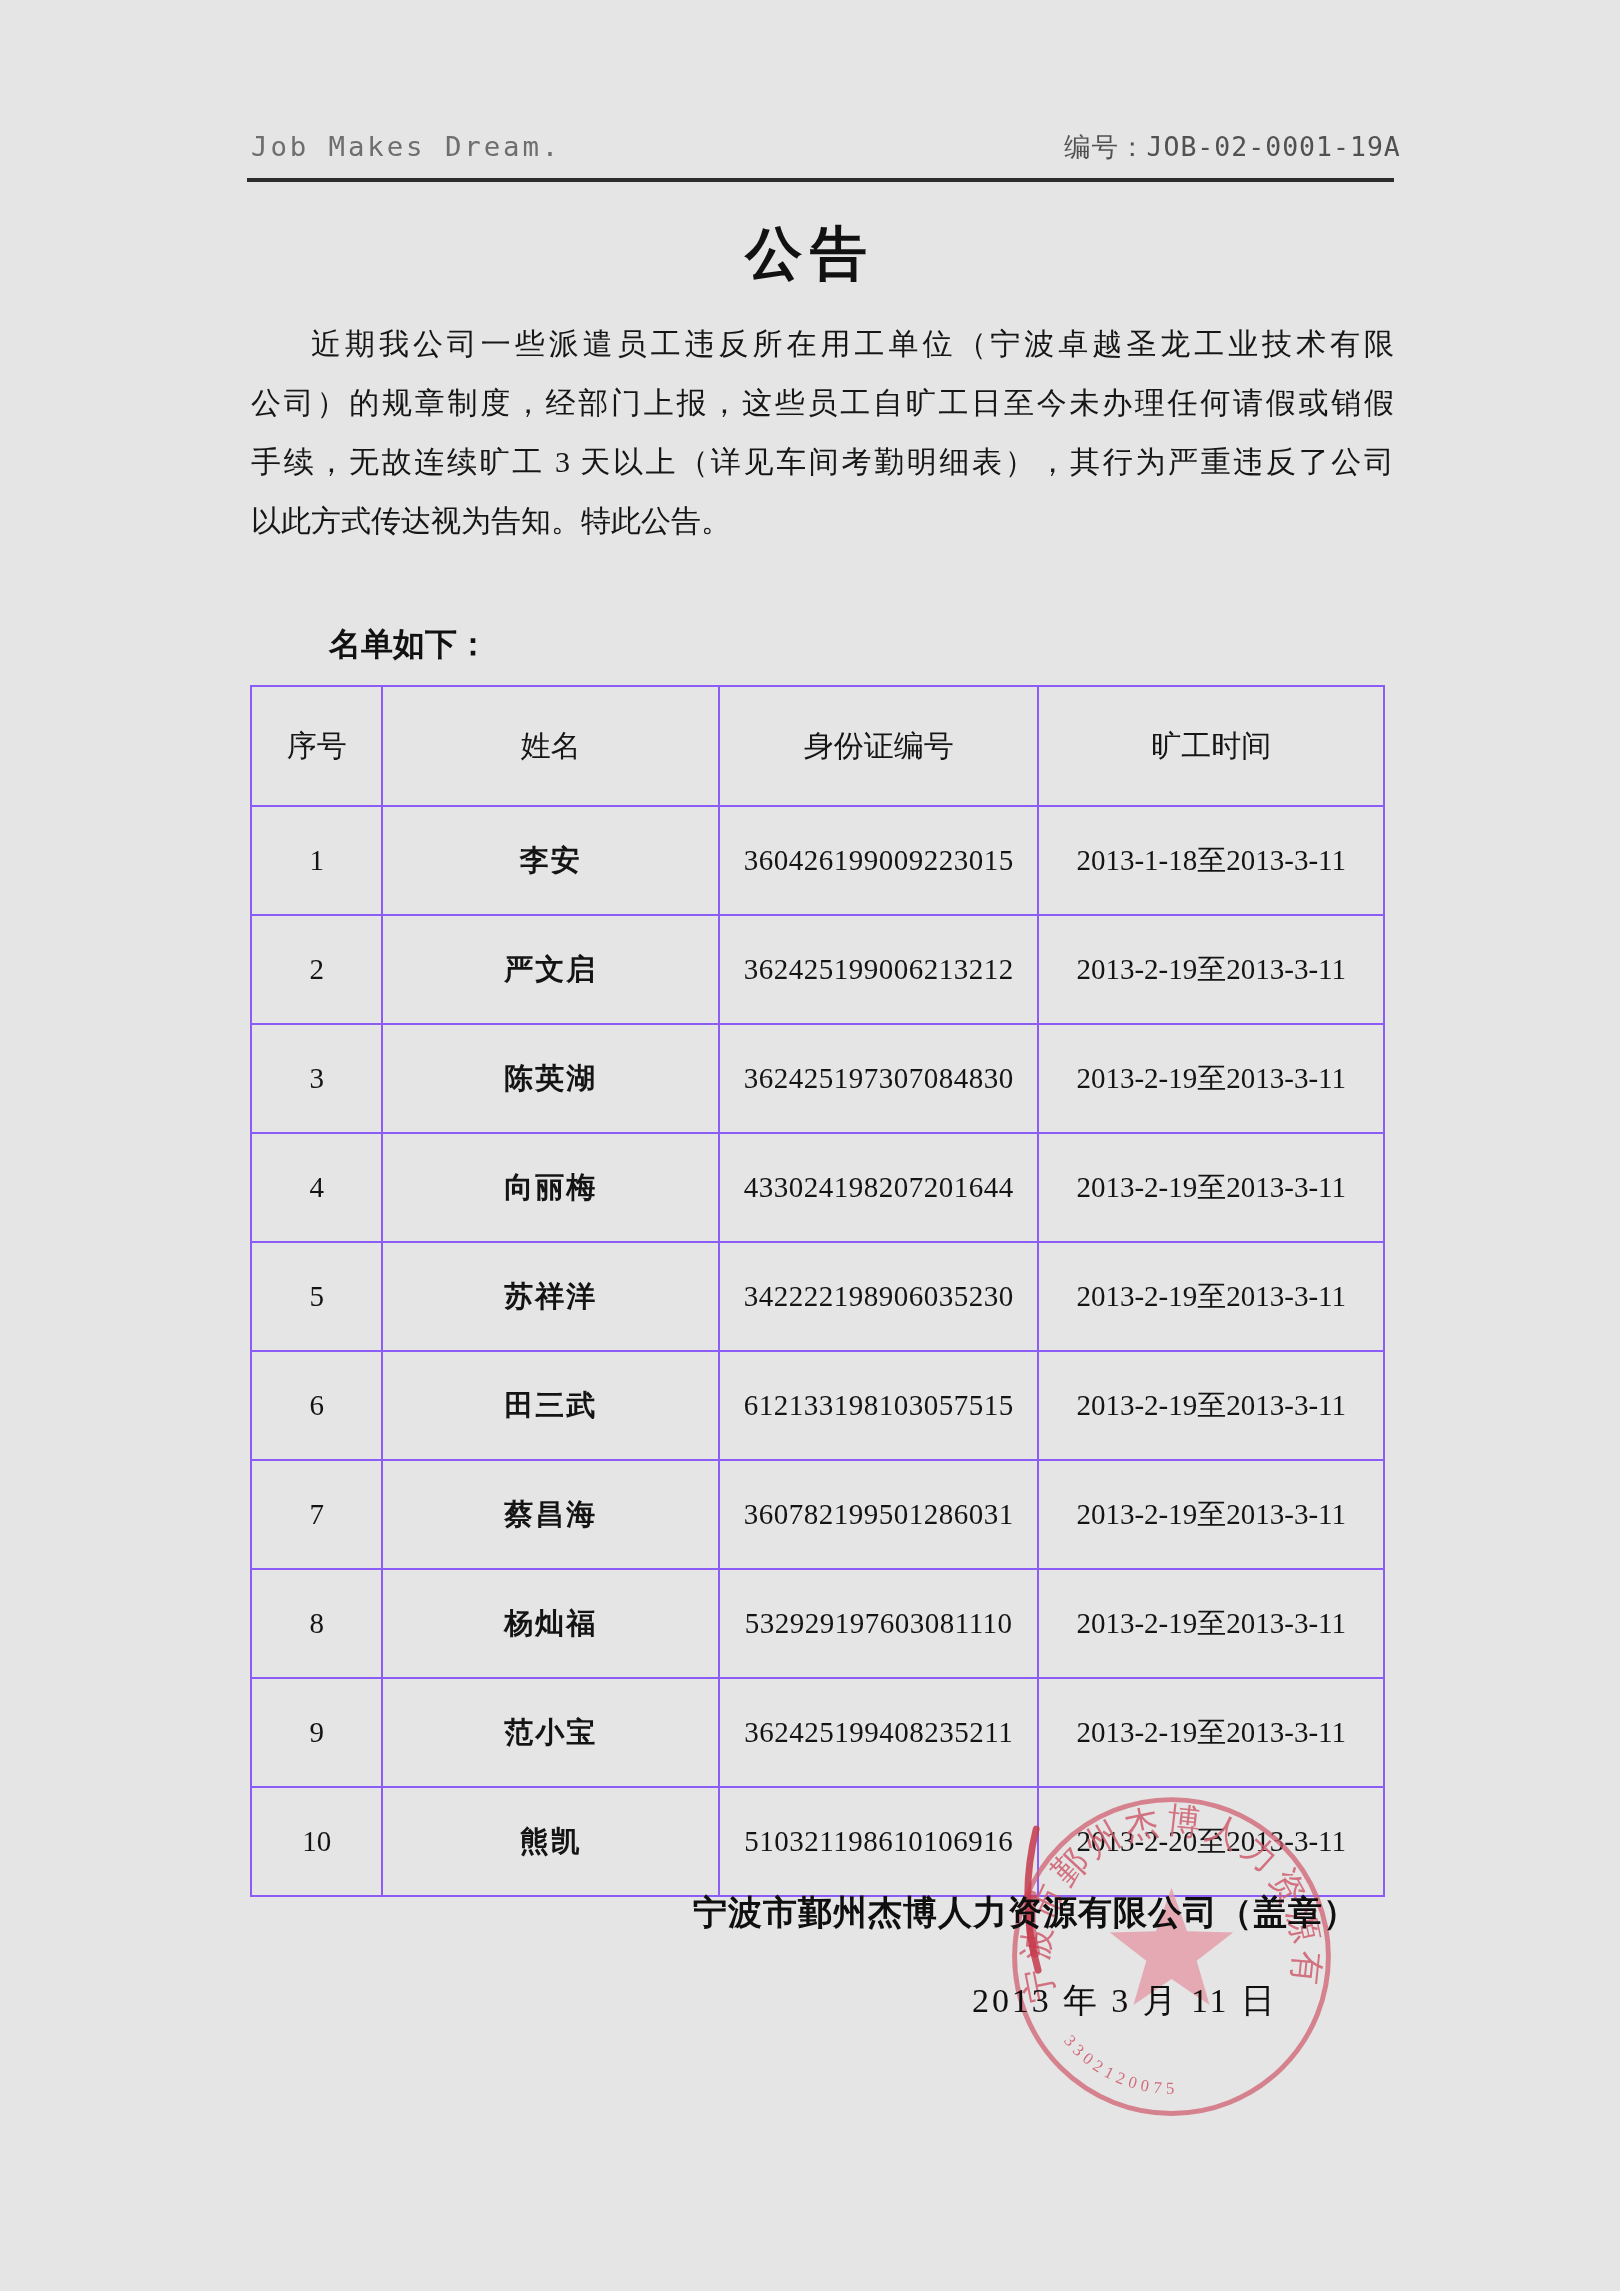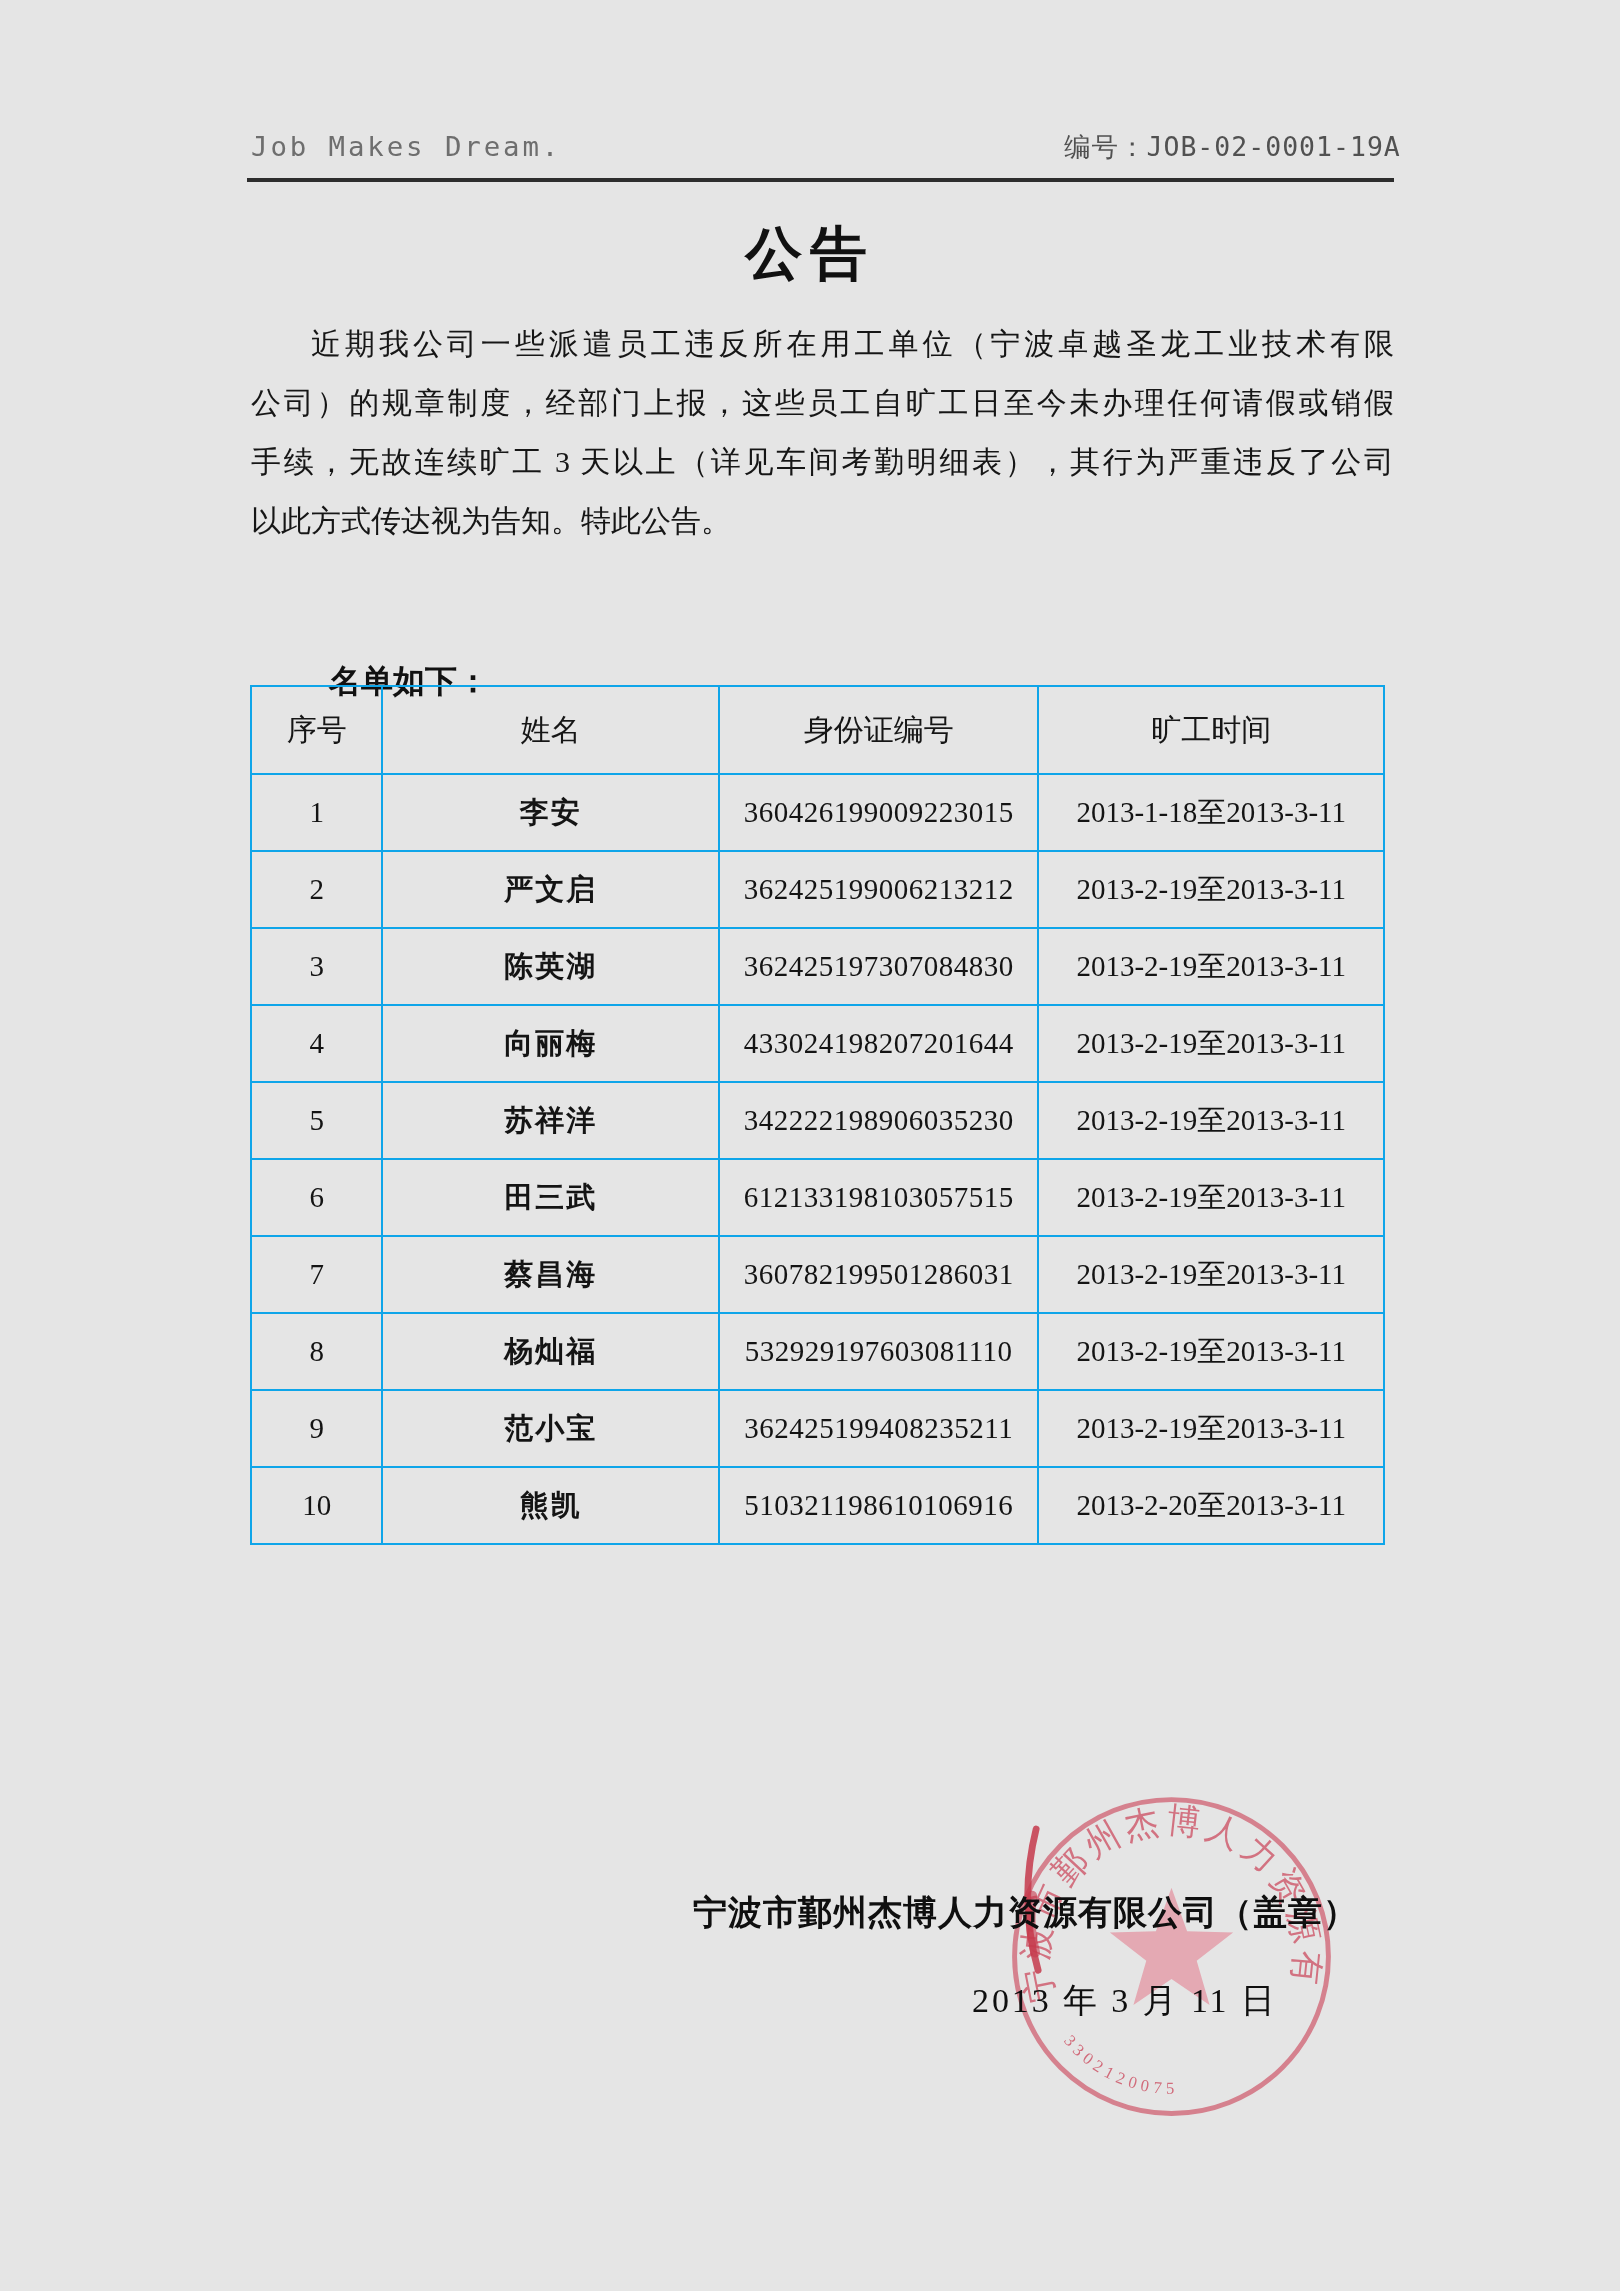--- a/index.html
+++ b/index.html
@@ -20,28 +20,28 @@
   }
   .rule{position:absolute;left:247px;top:178px;width:1147px;height:3.9px;background:#2d2d2d;}
   .title{
     position:absolute;left:0;top:216px;width:1620px;text-align:center;
     font-size:57px;font-weight:700;letter-spacing:7.8px;color:#111;
   }
   .body-par{position:absolute;left:251px;top:314px;width:1143px;font-size:30px;line-height:59px;color:#161616;}
   .para-line{height:59px;}
   .para-line.j{text-align:justify;text-align-last:justify;}
   .para-line.indent{text-indent:2em;}
-  .list-label{position:absolute;left:329px;top:623px;font-size:32px;font-weight:700;color:#111;margin-top:37px;}
+  .list-label{position:absolute;left:329px;top:623px;font-size:32px;font-weight:700;color:#111;}
   table.roster{
     position:absolute;left:250px;top:685px;width:1135px;
     border-collapse:collapse;table-layout:fixed;background:transparent;
   }
   table.roster th,table.roster td{
-    border:2px solid #0ea5e9;text-align:center;vertical-align:middle;
-    padding:0;overflow:hidden;
+    border:2px solid #8b5cf6;text-align:center;vertical-align:middle;
+    padding:16px;overflow:hidden;
   }
   table.roster th{height:86px;font-size:30px;font-weight:400;color:#161616;}
   table.roster td{height:75px;font-size:29px;color:#141414;}
   td.name-cell{font-weight:700;font-size:30px;letter-spacing:2px;}
   td.id-cell{letter-spacing:0.5px;}
   td.date-cell{font-size:28px;}
   .company-line{
     position:absolute;left:693px;top:1890px;font-size:34px;font-weight:700;
     letter-spacing:1px;color:#0f0f0f;z-index:2;
   }

